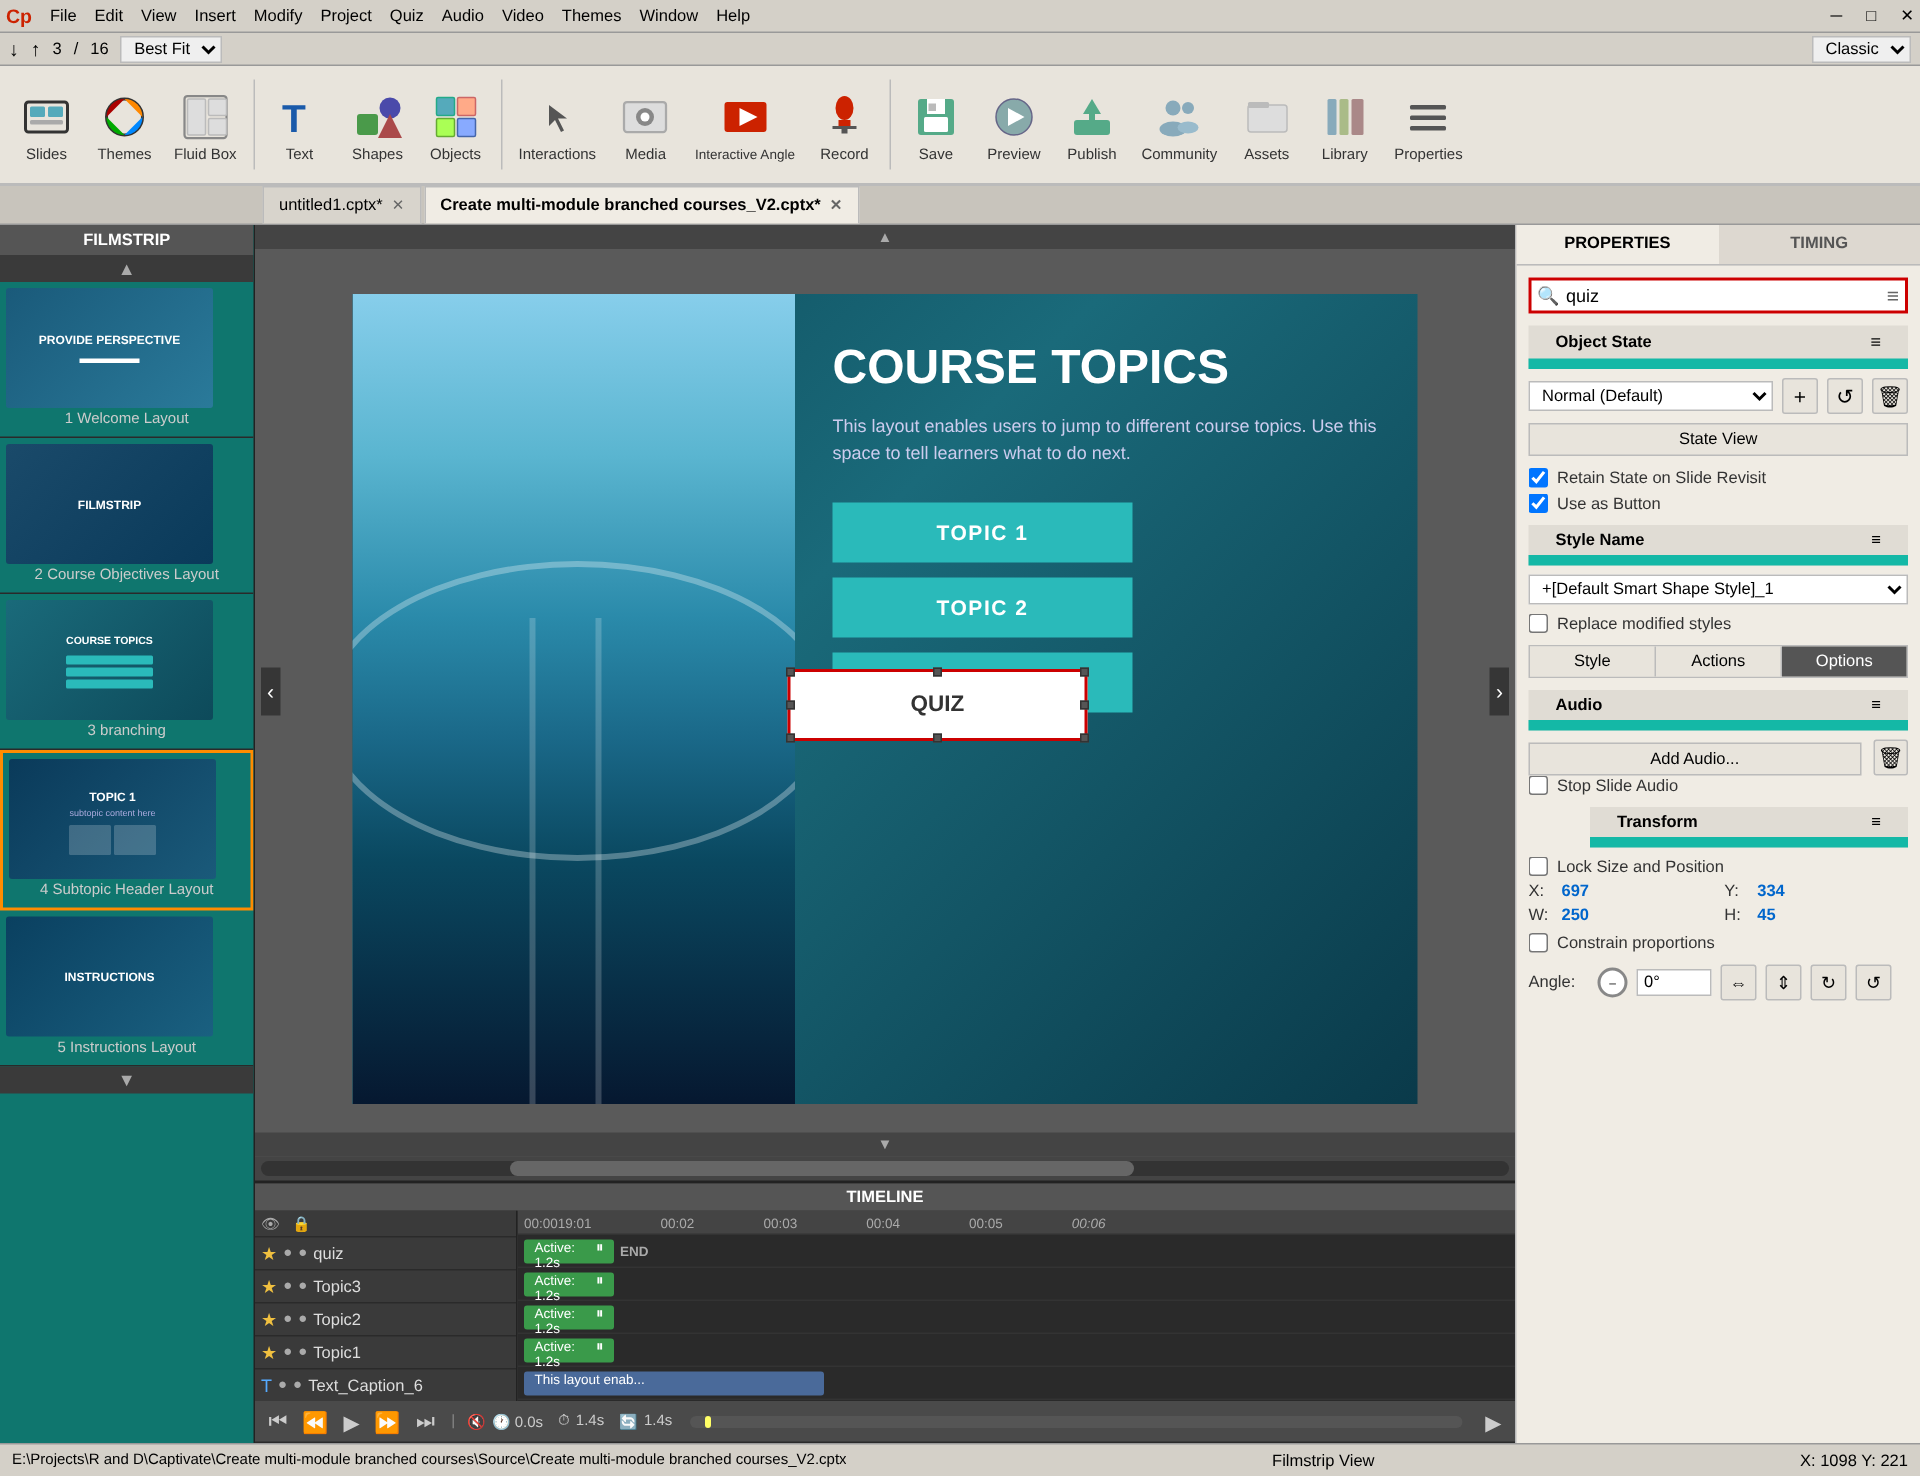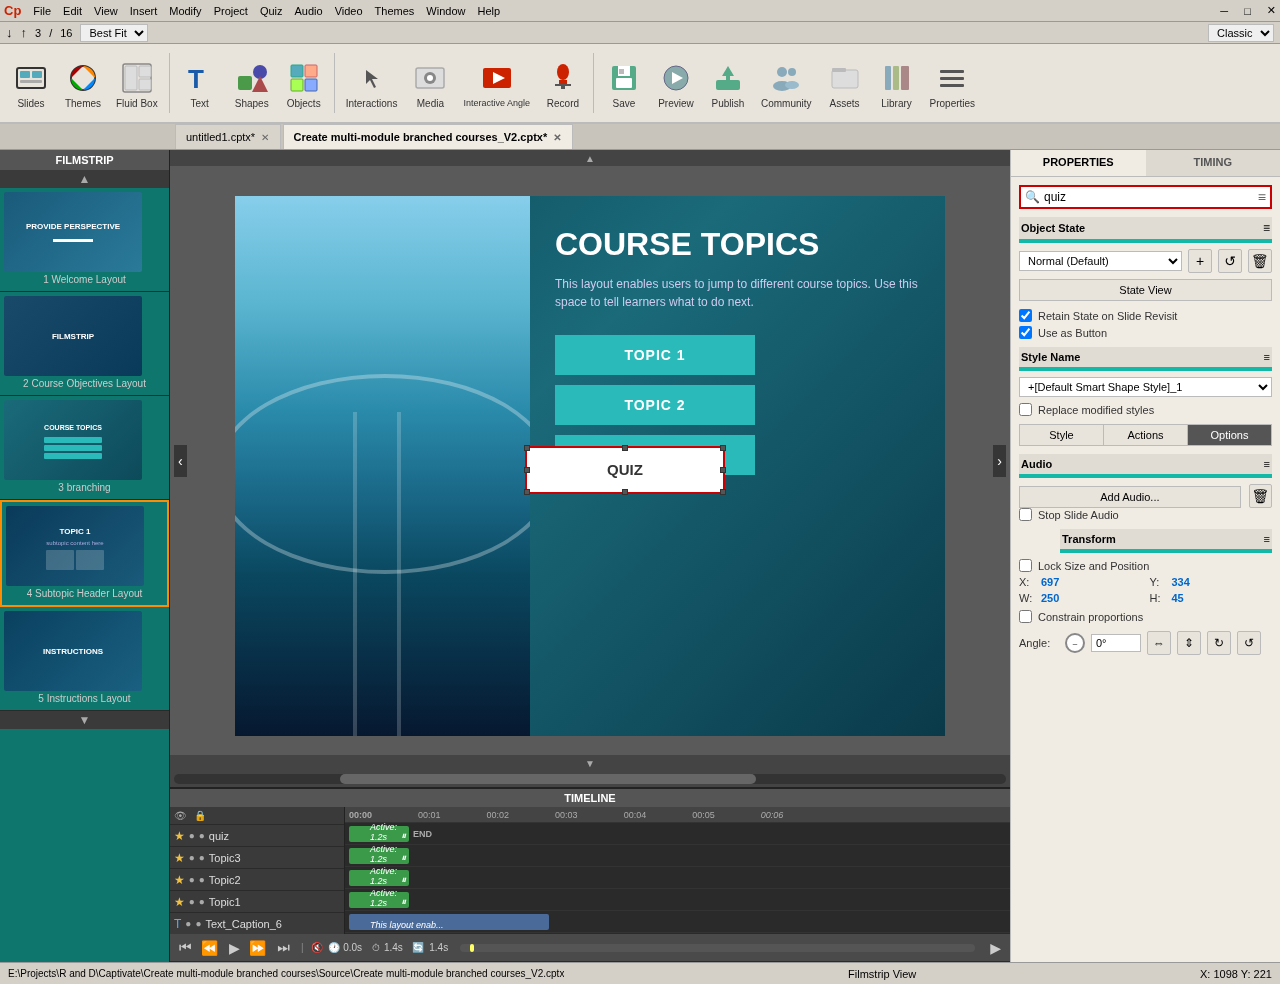--- a/index.html
+++ b/index.html
@@ -52,21 +52,21 @@
     .panel-tab { flex: 1; padding: 6px; text-align: center; font-size: 11px; font-weight: bold; cursor: pointer; color: #555; }
     .panel-tab.active { background: #f0ece4; color: #000; border-bottom: 2px solid #f0ece4; }
     .panel-content { flex: 1; overflow-y: auto; padding: 8px; }
 
     
     .prop-search { display: flex; align-items: center; border: 2px solid #cc0000; background: #fff; margin-bottom: 8px; padding: 2px 4px; }
     .prop-search input { flex: 1; border: none; outline: none; font-size: 12px; }
     .prop-search-icon { color: #666; margin-right: 4px; font-size: 12px; }
     .prop-menu-icon { color: #666; font-size: 14px; margin-left: 4px; cursor: pointer; }
 
-    .section-header { display: flex; align-items: center; justify-content: space-between; background: #e0dcd4; padding: 4px 2px; margin-bottom: 6px; font-weight: bold; font-size: 11px; border-bottom: 4px solid #14b8a6; text-align: right; }
+    .section-header { display: flex; align-items: center; justify-content: space-between; background: #e0dcd4; padding: 4px 18px; margin-bottom: 6px; font-weight: bold; font-size: 11px; border-bottom: 7px solid #14b8a6; text-align: right; }
 
     .prop-row { display: flex; align-items: center; margin-bottom: 6px; gap: 6px; }
     .prop-select { flex: 1; font-size: 11px; padding: 2px 4px; border: 1px solid #bbb; background: #fff; }
 
     .state-view-btn { display: block; width: 100%; padding: 4px; text-align: center; background: #e8e4dc; border: 1px solid #bbb; font-size: 11px; cursor: pointer; margin-bottom: 8px; }
 
     .checkbox-row { display: flex; align-items: center; gap: 6px; margin-bottom: 4px; }
     .checkbox-row input[type=checkbox] { cursor: pointer; }
     .checkbox-row label { font-size: 11px; color: #333; }
     .style-select-row { display: flex; align-items: center; gap: 4px; margin-bottom: 6px; }
@@ -96,21 +96,21 @@
 
     .timeline-body { display: flex; flex: 1; overflow: hidden; }
     .timeline-labels { width: 175px; background: #3a3a3a; border-right: 1px solid #222; overflow: hidden; }
     .tl-label-row { display: flex; align-items: center; height: 22px; padding: 0 4px; gap: 4px; border-bottom: 1px solid #2a2a2a; }
     .tl-star { color: #f0c040; font-size: 12px; }
     .tl-label-text { font-size: 11px; color: #ddd; flex: 1; }
 
     .timeline-tracks { flex: 1; background: #2a2a2a; overflow-x: auto; position: relative; }
     .tl-ruler { height: 16px; background: #444; display: flex; align-items: center; padding-left: 4px; border-bottom: 1px solid #333; }
     .tl-track-row { height: 22px; border-bottom: 1px solid #333; display: flex; align-items: center; padding-left: 4px; position: relative; }
-    .tl-active-bar { height: 16px; background: #3a9a4a; border-radius: 2px; display: flex; align-items: flex-end; padding: 0 21px; font-size: 9px; color: #fff; position: relative; font-style: italic; }
+    .tl-active-bar { height: 16px; background: #3a9a4a; border-radius: 2px; display: flex; align-items: flex-start; padding: 0 7px; font-size: 9px; color: #fff; position: relative; }
     .tl-pause-icon { margin-left: 4px; color: #fff; font-size: 10px; }
     .tl-end-label { font-size: 9px; color: #aaa; margin-left: 4px; font-weight: bold; }
 
     
     .status-bar { height: 22px; background: #d4d0c8; border-top: 1px solid #999; display: flex; align-items: center; justify-content: space-between; padding: 0 8px; font-size: 11px; }
 
     
     .thumb-1 { background: linear-gradient(135deg, #1a5a7a, #2a7a9a); }
     .thumb-2 { background: linear-gradient(135deg, #1a4a6a, #0a3a5a); }
     .thumb-3 { background: linear-gradient(135deg, #1a6a7a, #0d4a5a); }
@@ -527,22 +527,22 @@
             <span style="color:#aaa;font-size:10px;">●</span>
             <span style="color:#aaa;font-size:10px;">●</span>
             <span class="tl-label-text">Text_Caption_6</span>
           </div>
 
         </div>
 
         <div class="timeline-tracks">
 
           <div class="tl-ruler">
-            <span style="font-size:9px;color:#aaa;margin-right:46px;font-weight:bold;">00:00</span>
-            <span style="font-size:9px;color:#aaa;margin-right:46px;">00:01</span>
+            <span style="font-size:9px;color:#aaa;">00:00</span>
+            <span style="font-size:9px;color:#aaa;margin-right:46px;">19:01</span>
             <span style="font-size:9px;color:#aaa;margin-right:46px;">00:02</span>
             <span style="font-size:9px;color:#aaa;margin-right:46px;">00:03</span>
             <span style="font-size:9px;color:#aaa;margin-right:46px;">00:04</span>
             <span style="font-size:9px;color:#aaa;margin-right:46px;">00:05</span>
             <span style="font-size:9px;color:#aaa;font-style:italic;">00:06</span>
           </div>
 
           <div class="tl-track-row">
             <div class="tl-active-bar" style="width:60px;background:#3a9a4a;">
               <span>Active: 1.2s</span>

